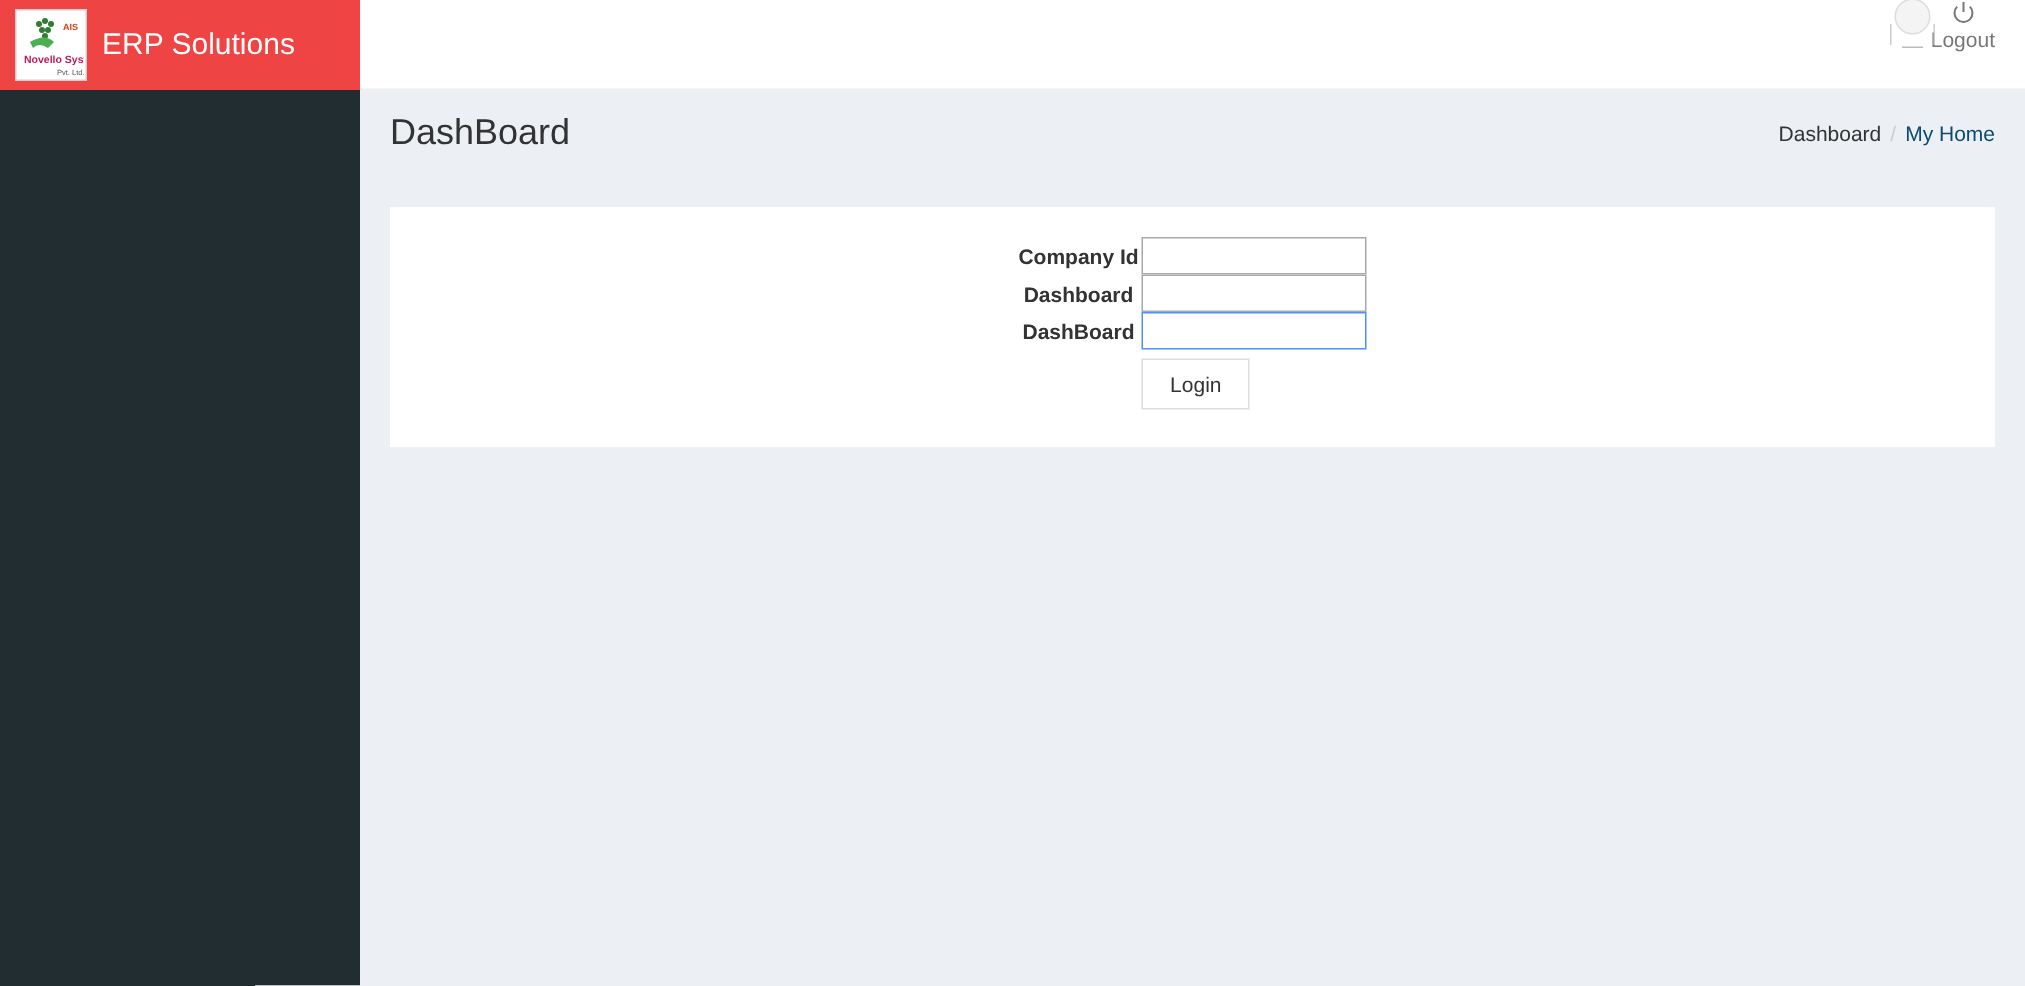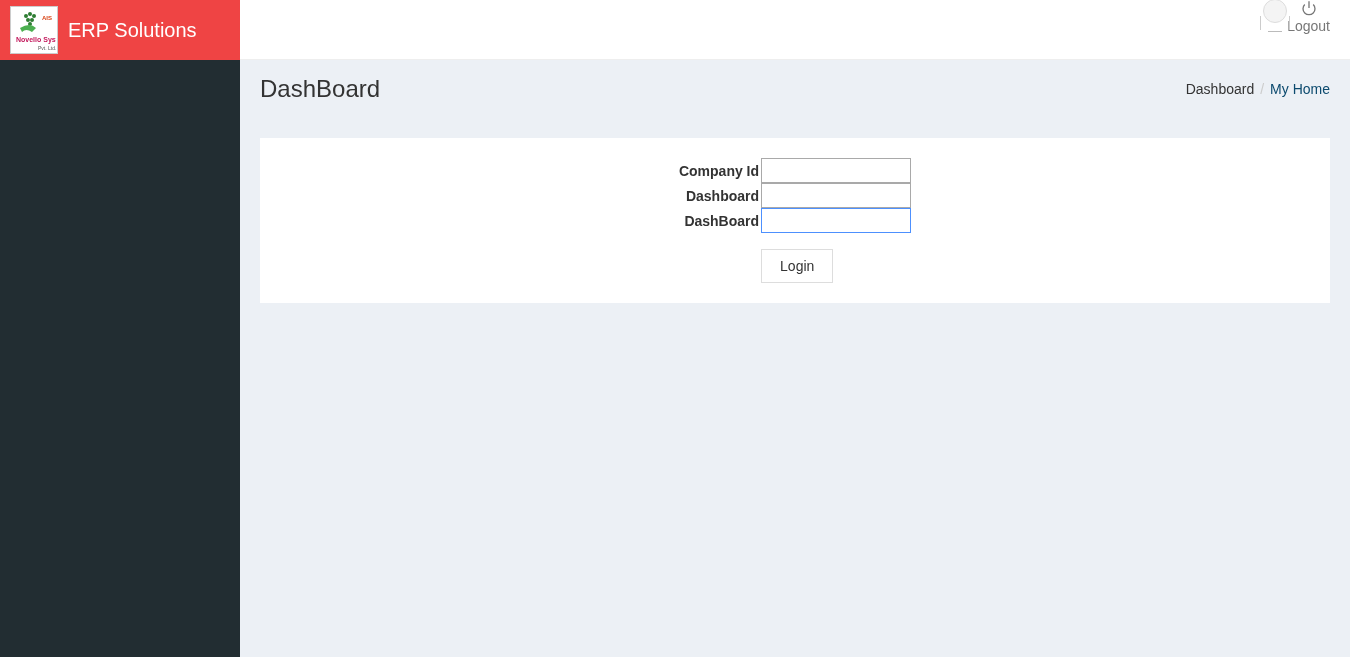--- a/index.html
+++ b/index.html
@@ -155,21 +155,21 @@
     }
     .form-row {
       display: table-row;
     }
     .form-label {
       display: table-cell;
       font-weight: bold;
       font-size: 14px;
       padding-right: 2px;
       vertical-align: middle;
-      text-align: right;
+      text-align: center;
       white-space: nowrap;
     }
     .form-cell {
       display: table-cell;
       vertical-align: middle;
     }
     .form-input {
       width: 150px;
       height: 25px;
       border: 1px solid #a9a9a9;
@@ -180,21 +180,21 @@
       border: 1px solid #4d90fe;
       outline: none;
     }
     .btn-login {
       background: #fff;
       border: 1px solid #ddd;
       padding: 8px 18px;
       font-size: 14px;
       color: #333;
       cursor: pointer;
-      margin-top: 16px;
+      margin-top: 6px;
     }
     .user-block {
       position: relative;
       top: -2px;
     }
     .user-underline {
       width: 14px;
       height: 1px;
       background: #bbb;
       margin-top: 8px;

